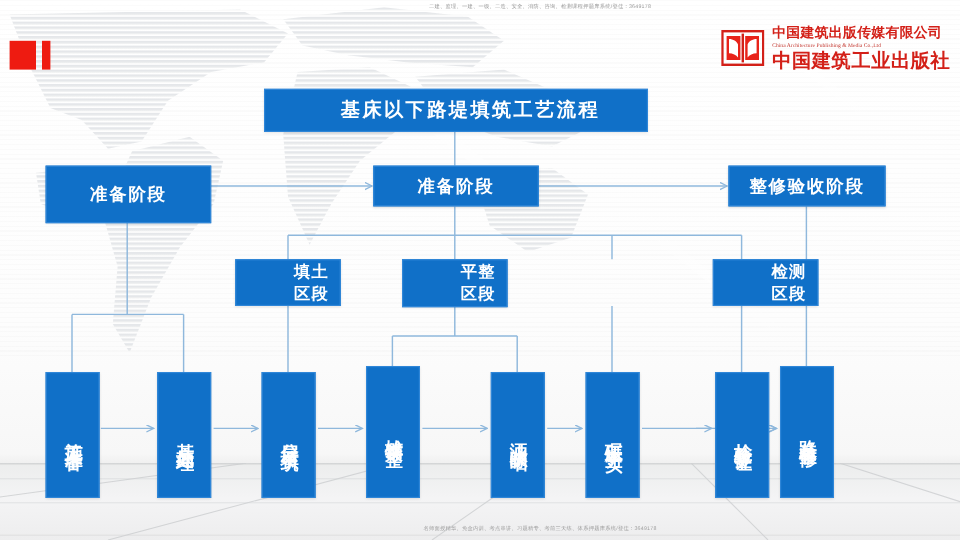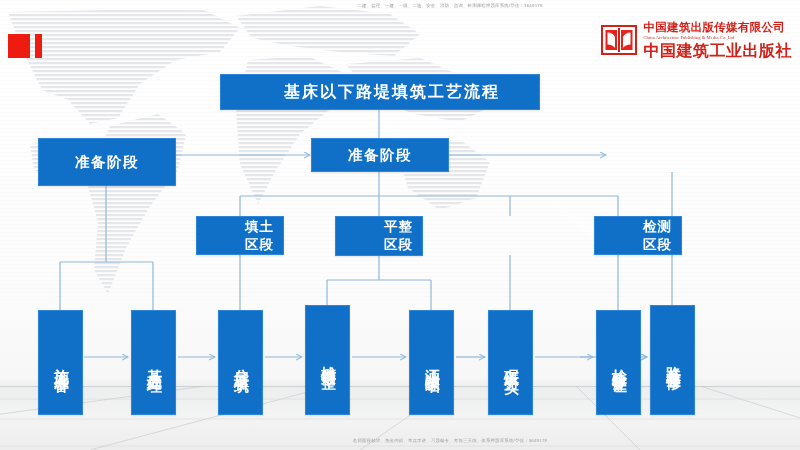--- a/index.html
+++ b/index.html
@@ -237,20 +237,21 @@
       <line x1="535" y1="357" x2="593" y2="357" marker-end="url(#arrow)"></line>
       <line x1="644" y1="357" x2="647" y2="357" marker-end="url(#arrow)"></line>
       <line x1="580" y1="357" x2="647" y2="357" marker-end="url(#arrow)"></line>
     </g>
   </svg>
 
   <div class="node lvl1" style="left:220px;top:74px;width:320px;height:36px;">基床以下路堤填筑工艺流程</div>
 
   <div class="node lvl2" style="left:38px;top:138px;width:138px;height:48px;">准备阶段</div>
   <div class="node lvl2" style="left:311px;top:138px;width:138px;height:34px;">准备阶段</div>
+  <div class="node lvl2" style="left:607px;top:138px;width:131px;height:34px;">整修验收阶段</div>
 
   <div class="node lvl3" style="left:196px;top:216px;width:88px;height:39px;">填土区段</div>
   <div class="node lvl3" style="left:335px;top:216px;width:88px;height:40px;">平整区段</div>
   <div class="node lvl3" style="left:574px;top:216px;width:88px;height:39px;margin-left:20px;">检测区段</div>
 
   <div class="node leaf" style="left:38px;top:310px;width:45px;height:105px;">施工准备</div>
   <div class="node leaf" style="left:131px;top:310px;width:45px;height:105px;">基底处理</div>
   <div class="node leaf" style="left:218px;top:310px;width:45px;height:105px;">分层填筑</div>
   <div class="node leaf" style="left:305px;top:305px;width:45px;height:110px;">摊铺平整</div>
   <div class="node leaf" style="left:409px;top:310px;width:45px;height:105px;">洒水晾晒</div>

